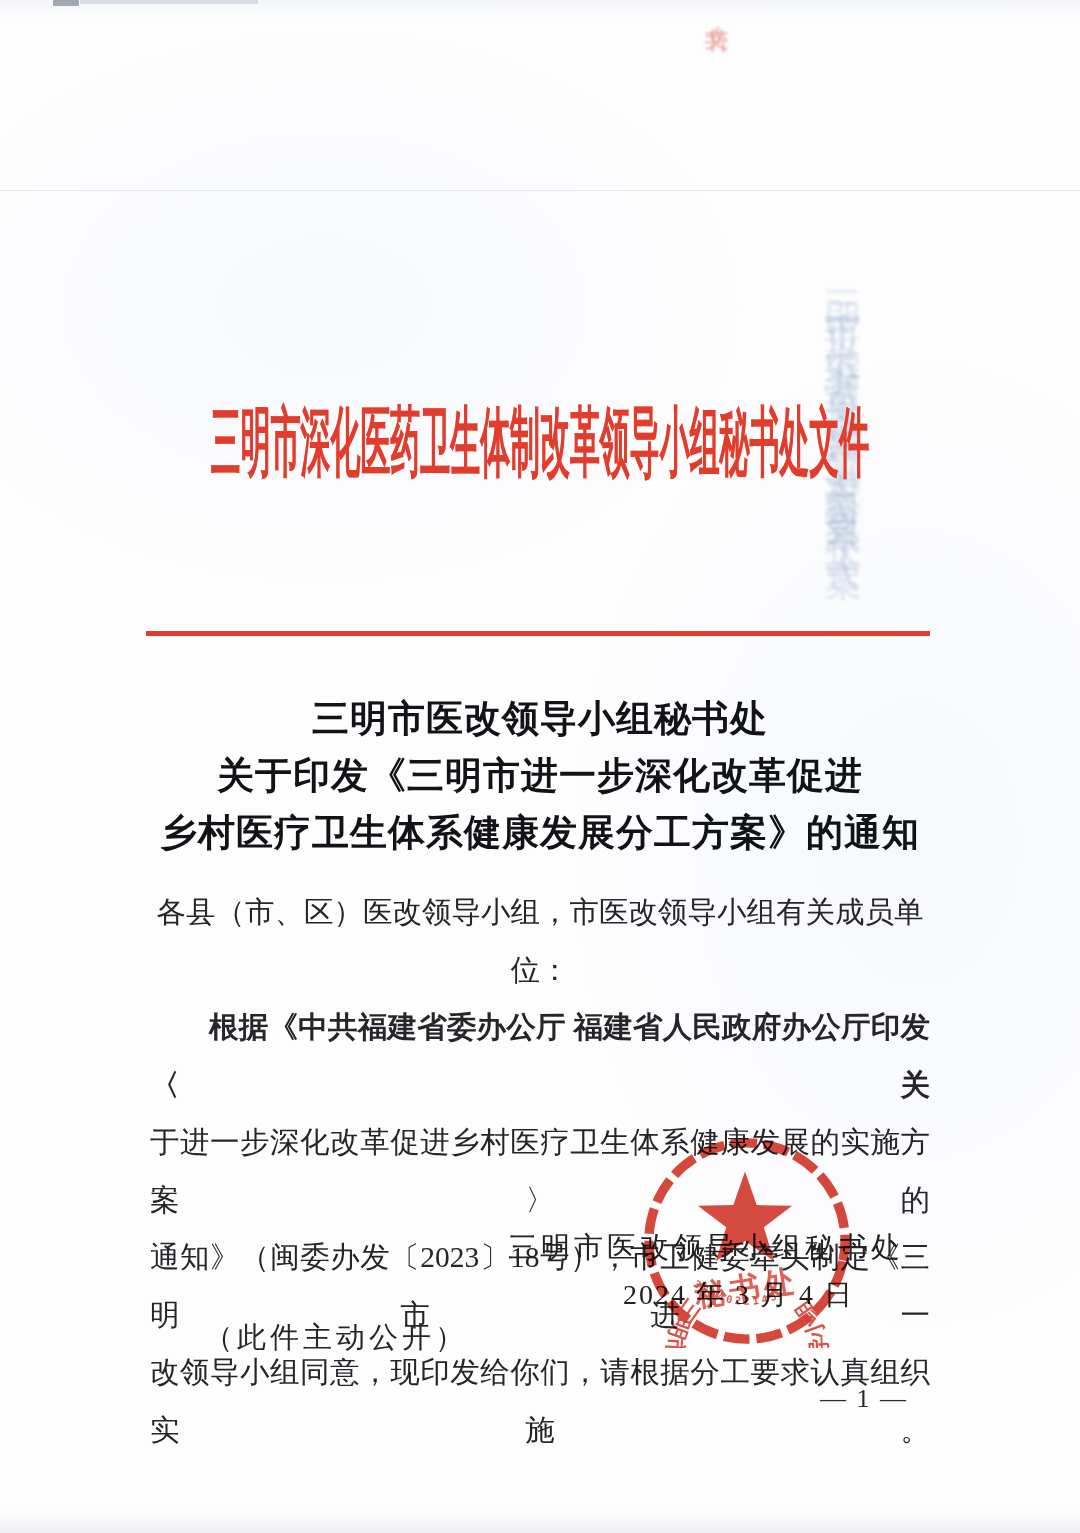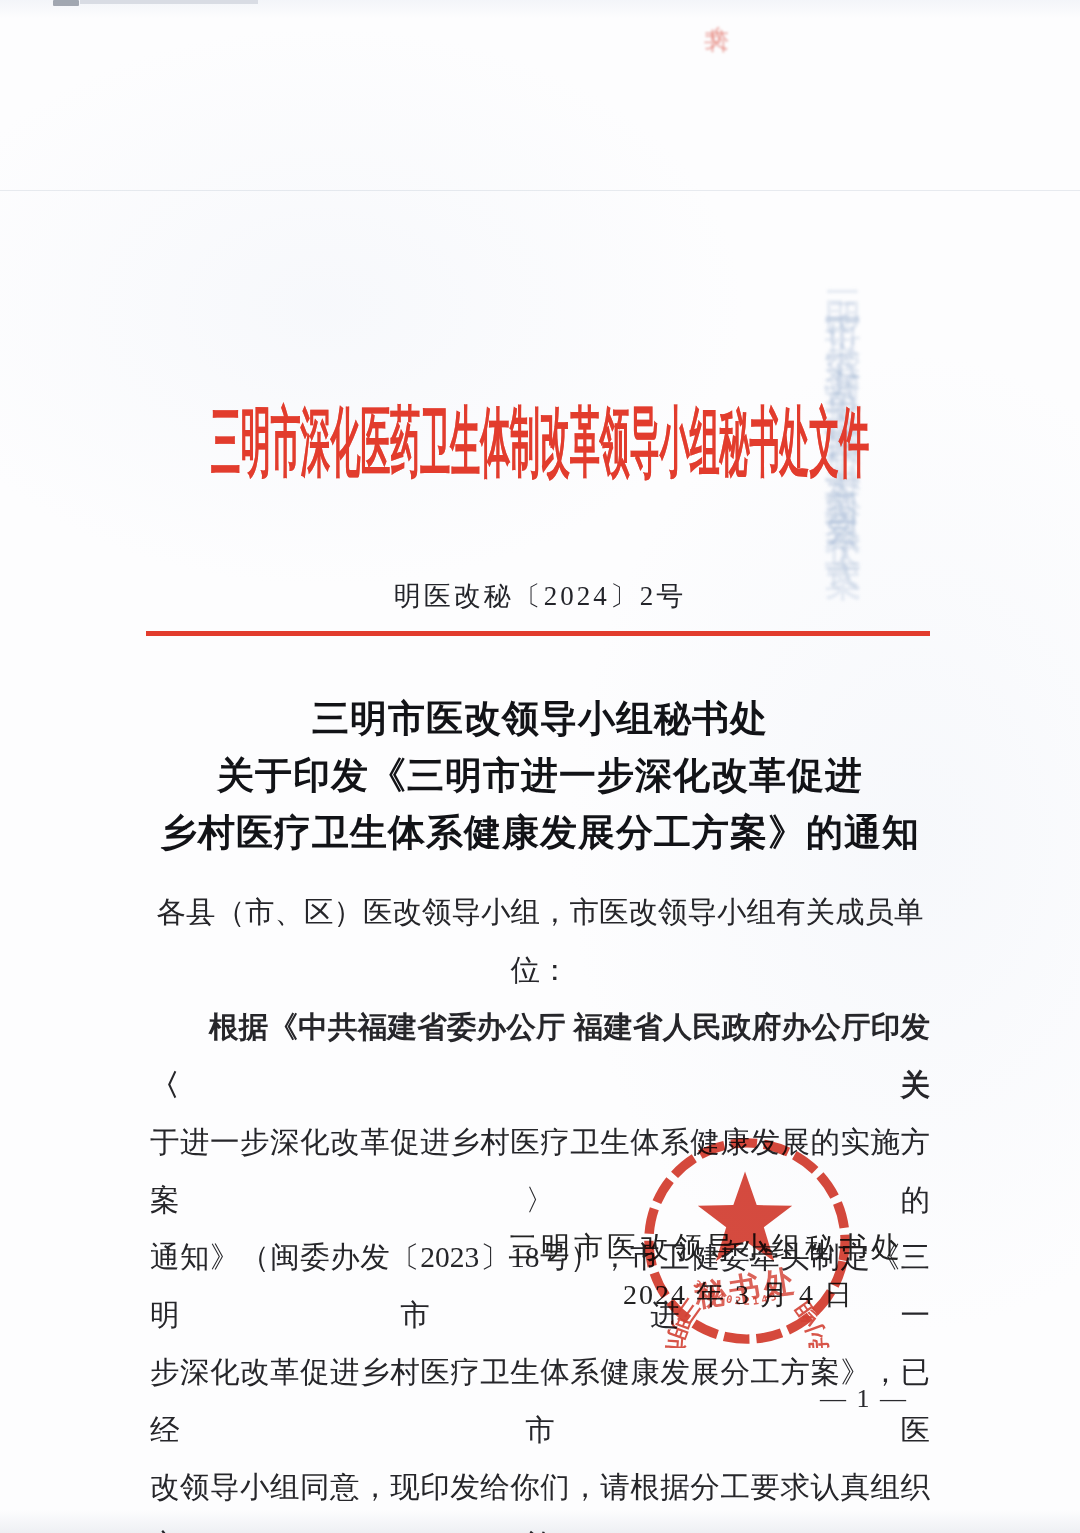--- a/index.html
+++ b/index.html
@@ -66,36 +66,34 @@
   <div class="edge-mark-dark"></div>
   <div class="edge-mark-light"></div>
   <div class="crease-h"></div>
   <div class="bleed-col a">三明市进一步深化改革促进乡村医疗卫生体系健康发展分工方案</div>
   <div class="bleed-col b">文件</div>
 
   <div class="masthead">
     <span>三明市深化医药卫生体制改革领导小组秘书处文件</span>
   </div>
 
-  <div class="doc-number">明医改秘〔2024〕2号</div>
 
   <div class="red-rule"></div>
 
   <div class="doc-title">
     <div>三明市医改领导小组秘书处</div>
     <div>关于印发《三明市进一步深化改革促进</div>
     <div>乡村医疗卫生体系健康发展分工方案》的通知</div>
   </div>
 
   <div class="body-block">
     <div class="salutation">各县（市、区）医改领导小组，市医改领导小组有关成员单位：</div>
     <div class="body-line indent">根据《中共福建省委办公厅 福建省人民政府办公厅印发〈关</div>
     <div class="body-line">于进一步深化改革促进乡村医疗卫生体系健康发展的实施方案〉的</div>
     <div class="body-line">通知》（闽委办发〔2023〕18号），市卫健委牵头制定《三明市进一</div>
-    <div class="body-line">步深化改革促进乡村医疗卫生体系健康发展分工方案》，已经市医</div>
     <div class="body-line">改领导小组同意，现印发给你们，请根据分工要求认真组织实施。</div>
   </div>
 
   <div class="sig-line">三明市医改领导小组秘书处</div>
   <div class="date-line">2024 年 3 月 4 日</div>
 
   <svg class="seal" viewBox="0 0 220 220">
     <defs>
       <path id="ringTextPath" d="M 53.4,168.6 A 80,80 0 1 0 166.6,168.6" fill="none"></path>
       <path id="serialPath" d="M 48,150 A 86,86 0 0 0 172,150" fill="none"></path>
@@ -109,16 +107,17 @@
       <textPath href="#ringTextPath" startOffset="2" textLength="372" lengthAdjust="spacingAndGlyphs">三明市深化医药卫生体制改革领导小组</textPath>
     </text>
 
     <text x="110" y="170" text-anchor="middle" font-size="31" font-weight="bold" fill="#d23527" opacity="0.82" letter-spacing="4" font-family="'Liberation Serif','DejaVu Serif',serif" transform="rotate(-9 110 163)">秘书处</text>
 
     <text font-size="10.5" font-weight="bold" fill="#d23527" opacity="0.85" letter-spacing="3" font-family="'DejaVu Sans Mono','Liberation Mono',monospace">
       <textPath href="#serialPath" startOffset="10">3504022143</textPath>
     </text>
   </svg>
 
+  <div class="public-note">（此件主动公开）</div>
 
   <div class="page-number">— 1 —</div>
 
 </div>
 
 </body></html>

